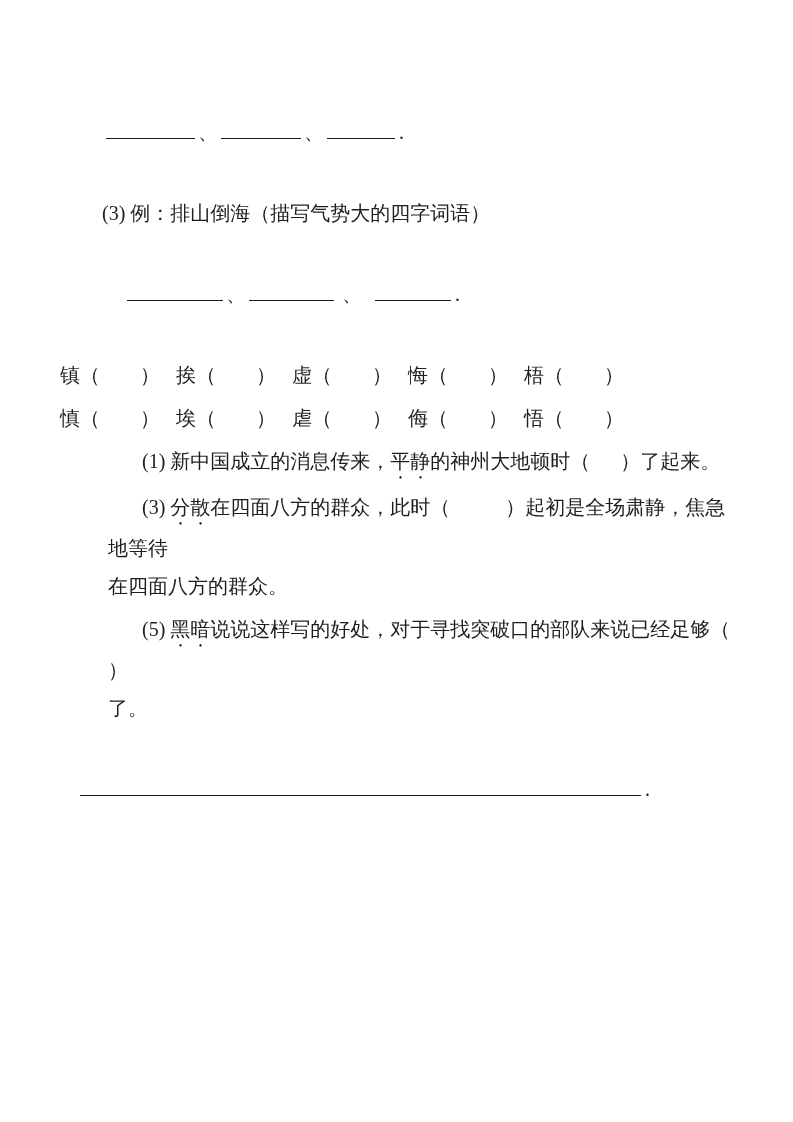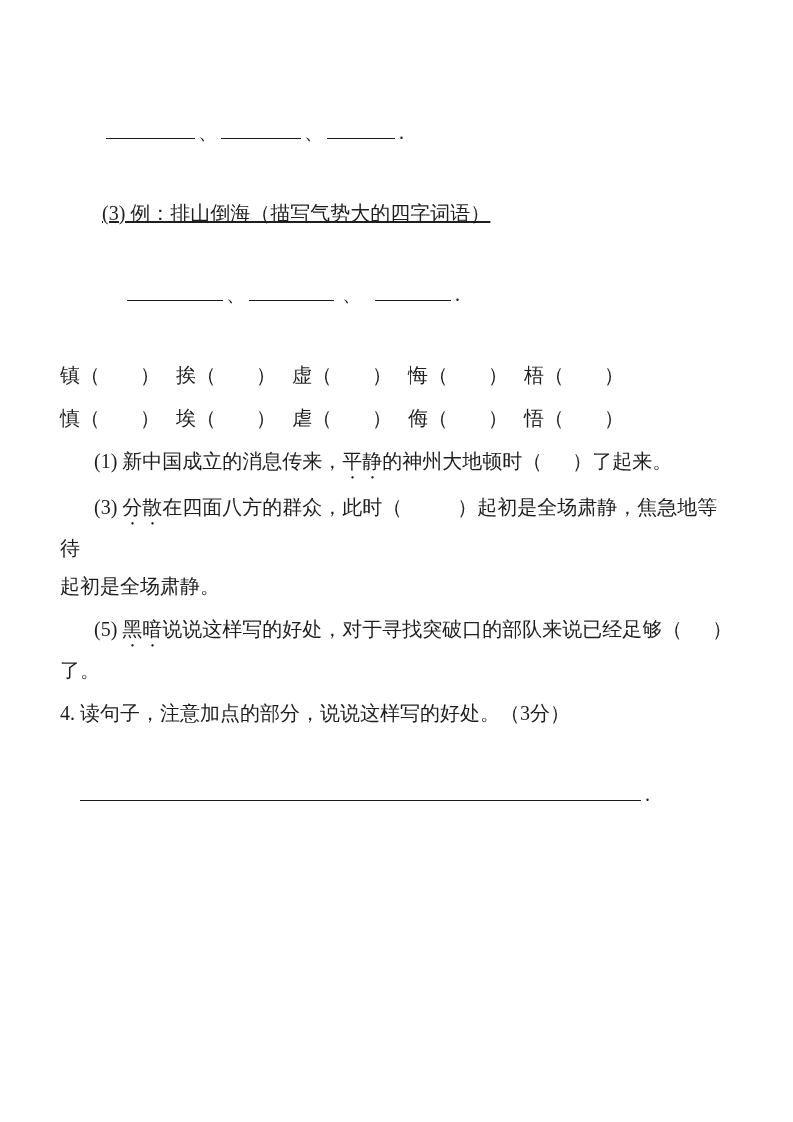--- a/index.html
+++ b/index.html
@@ -13,22 +13,22 @@
     font-family:"Liberation Serif","DejaVu Serif",serif;
     font-size:20px;
     overflow:hidden;
   }
   .line{
     margin:5px 0 0 0;
     line-height:38px;
     white-space:pre-wrap;
     font-size:20px;
   }
-  .sub{text-indent:34px;}
-  .ind-ex{padding-left:42px;text-decoration:underline;}
+  .sub{text-indent:34px;margin-left:48px;}
+  .ind-ex{padding-left:42px;}
   .ind-b1{padding-left:26px;}
   .ind-b2{padding-left:47px;}
   .blank{
     display:inline-block;
     border-bottom:1.8px solid #1b1b1b;
     height:0.85em;
   }
   .w-a{width:89px}.w-b{width:80px}.w-c{width:68px}
   .w-d{width:96px}.w-e{width:85px}.w-f{width:76px}
   .w-ans{width:561px}
@@ -71,24 +71,23 @@
   </div>
   <div class="line charrow">
     <span class="cell">慎（        ）</span>
     <span class="cell">埃（        ）</span>
     <span class="cell">虐（        ）</span>
     <span class="cell">侮（        ）</span>
     <span class="cell">悟（        ）</span>
   </div>
 
   <div class="line sub"><span>(1) 新中国成立的消息传来，</span><span class="em">平静</span><span>的神州大地顿时（      ）了起来。</span></div>
-  <div class="line sub"><span>(3) </span><span class="em">分散</span><span>在四面八方的群众，此时（           ）起初是全场肃静，焦急地等待</span><br><span>起初是全场肃静。</span></div>
+  <div class="line sub"><span>(3) </span><span class="em">分散</span><span>在四面八方的群众，此时（           ）起初是全场肃静，焦急地等待</span><br><span>在四面八方的群众。</span></div>
   <div class="line sub"><span>(5) </span><span class="em">黑暗</span><span>说说这样写的好处，对于寻找突破口的部队来说已经足够（      ）</span><br><span>了。</span></div>
 
-  <div class="line">4. 读句子，注意加点的部分，说说这样写的好处。（3分）</div>
   <div class="line">
     <span class="blank w-ans"></span><span class="dot-end">.</span>
   </div>
   <div class="line">
     
   </div>
 
 </div>
 
 </body></html>

